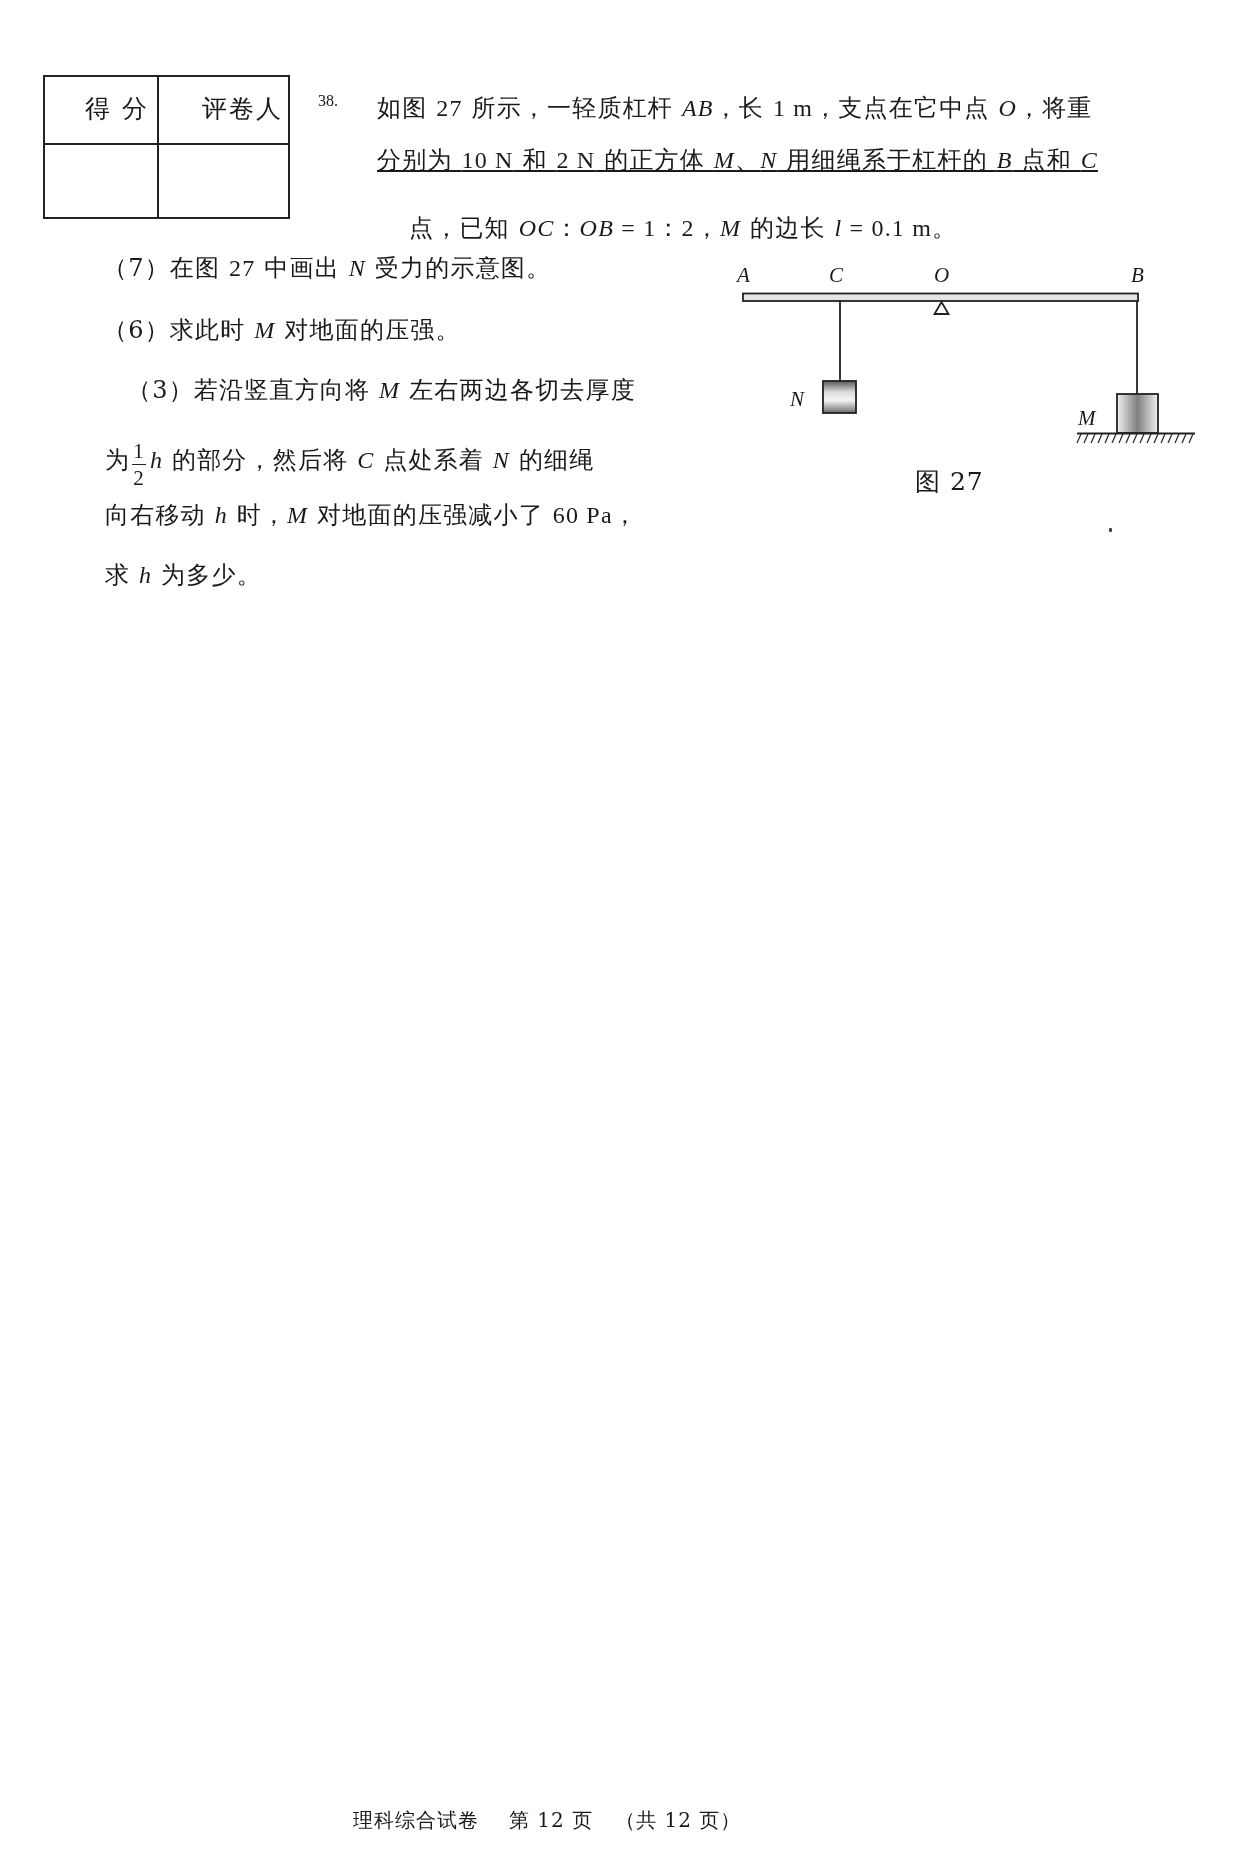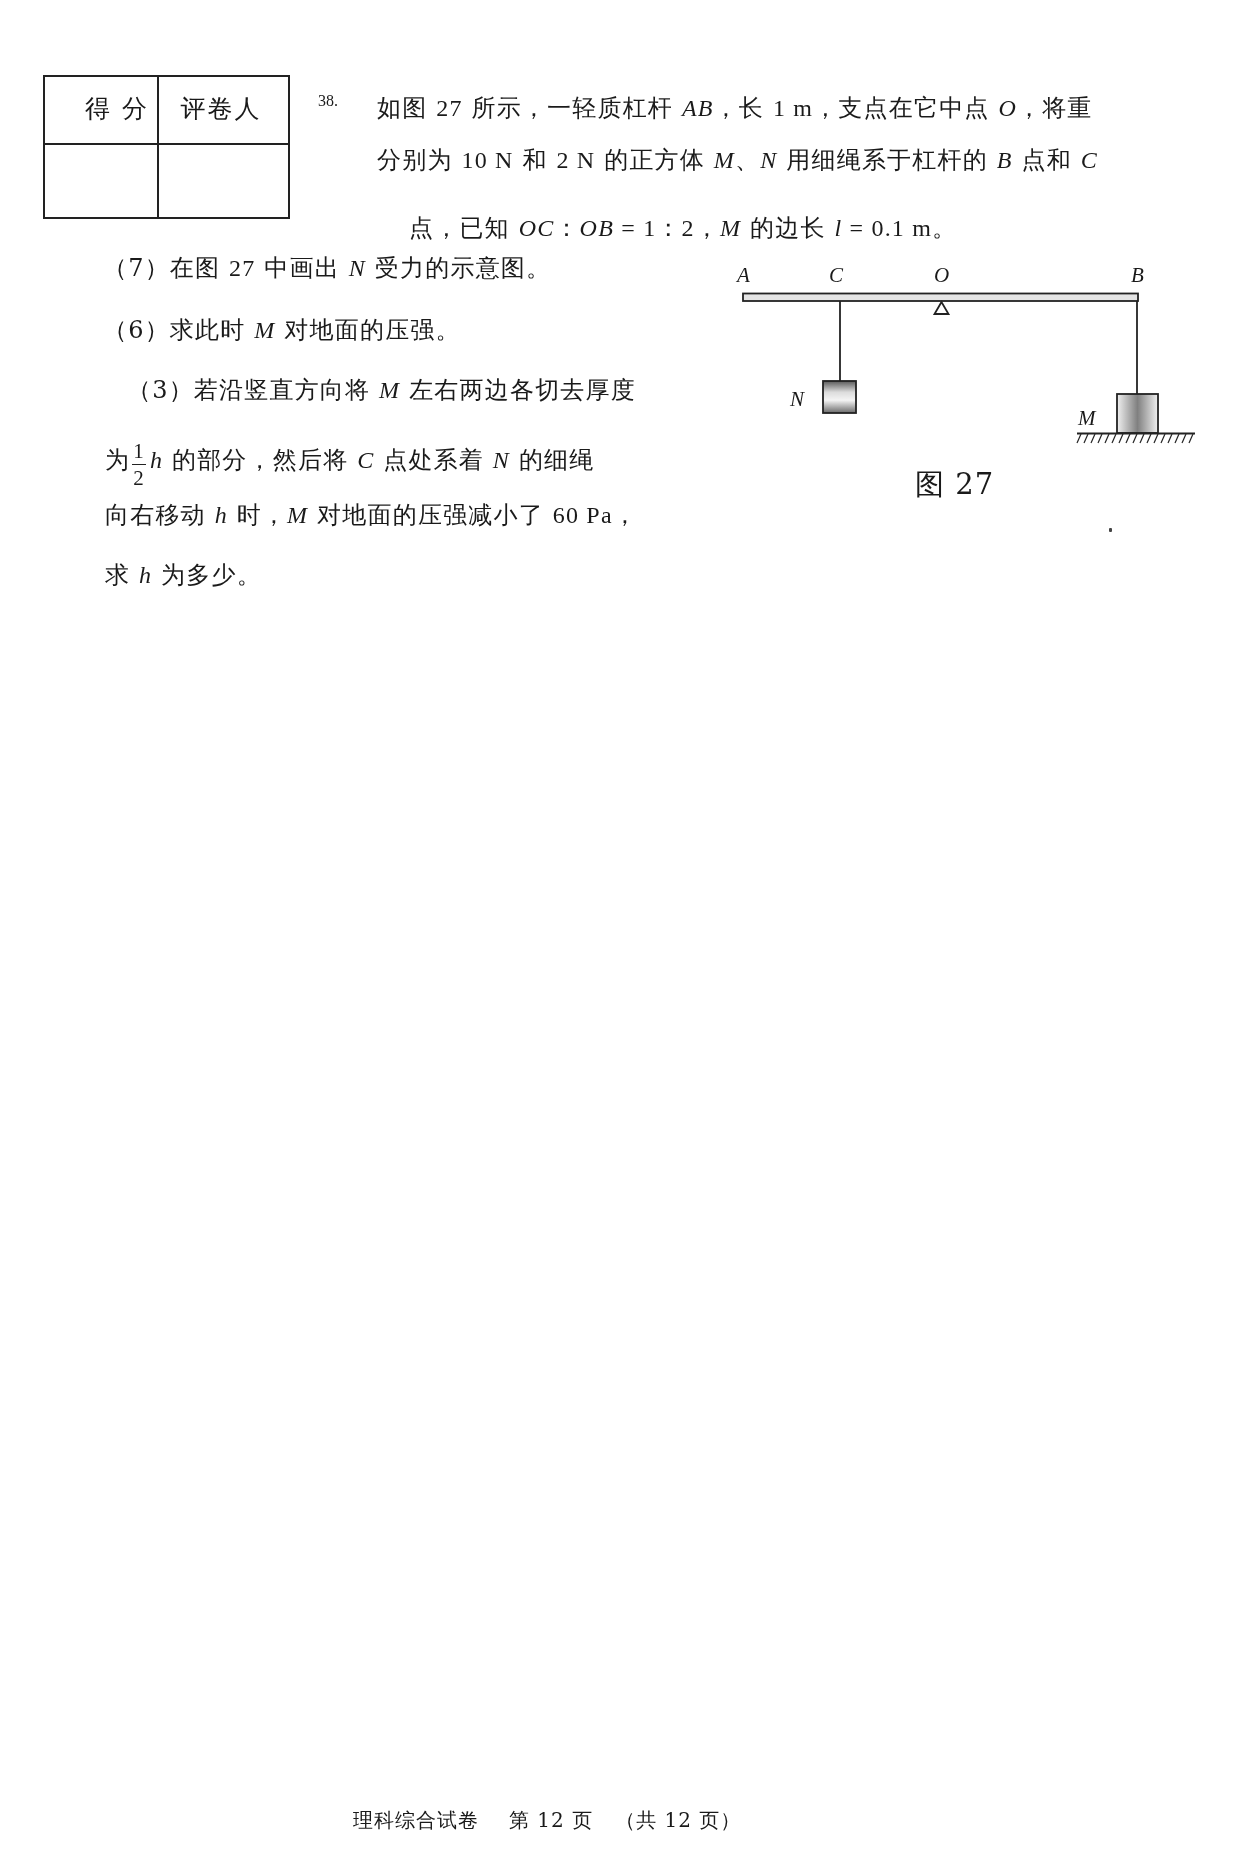--- a/index.html
+++ b/index.html
@@ -21,44 +21,44 @@
   .q-line { left: 377px; font-size: 24px; letter-spacing: 1.2px; }
 
   .sub { left: 103px; font-size: 24px; letter-spacing: 1.2px; }
 
   .frac { display: inline-block; vertical-align: middle; text-align: center; margin: 0 4px 0 2px;
           font-family: "Liberation Serif", serif; font-size: 21px; line-height: 1; position: relative; top: 4px; }
   .frac .n { display: block; padding: 0 1px 2px; border-bottom: 1.5px solid #222; }
   .frac .d { display: block; padding-top: 3px; }
 
   .lbl { position: absolute; font-family: "Liberation Serif", serif; font-style: italic; font-size: 21px; line-height: 1; }
-  .caption { position: absolute; left: 915px; top: 465px; font-size: 29px; letter-spacing: 1px; }
+  .caption { position: absolute; left: 915px; top: 465px; font-size: 25px; letter-spacing: 1px; }
 
   .footer { left: 353px; top: 1807px; font-size: 20px; letter-spacing: 1px; }
   .footer span { margin-right: 0; }
   .speck { position: absolute; left: 1109px; top: 528px; width: 3px; height: 4px; background: #444; border-radius: 1px; }
 </style>
 </head>
 <body>
 
 <div class="score-table">
   <div class="vline"></div>
   <div class="hline"></div>
   <div class="head" style="left:0; width:100px;margin-left:22px;">得 分</div>
-  <div class="head" style="left:114px; width:124px;">评卷人</div>
+  <div class="head" style="left:114px; width:124px;text-align:right;">评卷人</div>
   <div class="cell" style="left:0; width:112px;"></div>
   <div class="cell" style="left:114px; width:128px;"></div>
 </div>
 
 <div class="abs q-num num">38.</div>
 
 <div class="abs q-line" style="top:92px;">
   <span>如图 </span><span class="num">27</span><span> 所示，一轻质杠杆 </span><span class="it">AB</span><span>，长 </span><span class="num">1 m</span><span>，支点在它中点 </span><span class="it">O</span><span>，将重</span>
 </div>
-<div class="abs q-line" style="top:144px;">
+<div class="abs q-line" style="top:144px;text-decoration:underline;">
   <span>分别为 </span><span class="num">10 N</span><span> 和 </span><span class="num">2 N</span><span> 的正方体 </span><span class="it">M</span><span>、</span><span class="it">N</span><span> 用细绳系于杠杆的 </span><span class="it">B</span><span> 点和 </span><span class="it">C</span>
 </div>
 <div class="abs q-line" style="top:212px;margin-left:32px;">
   <span>点，已知 </span><span class="it">OC</span><span>：</span><span class="it">OB</span><span class="num"> = 1</span><span>：</span><span class="num">2</span><span>，</span><span class="it">M</span><span> 的边长 </span><span class="it">l</span><span class="num"> = 0.1 m</span><span>。</span>
 </div>
 
 <div class="abs sub" style="top:252px;">
   <span>（7）在图 </span><span class="num">27</span><span> 中画出 </span><span class="it">N</span><span> 受力的示意图。</span>
 </div>
 <div class="abs sub" style="top:314px;">

